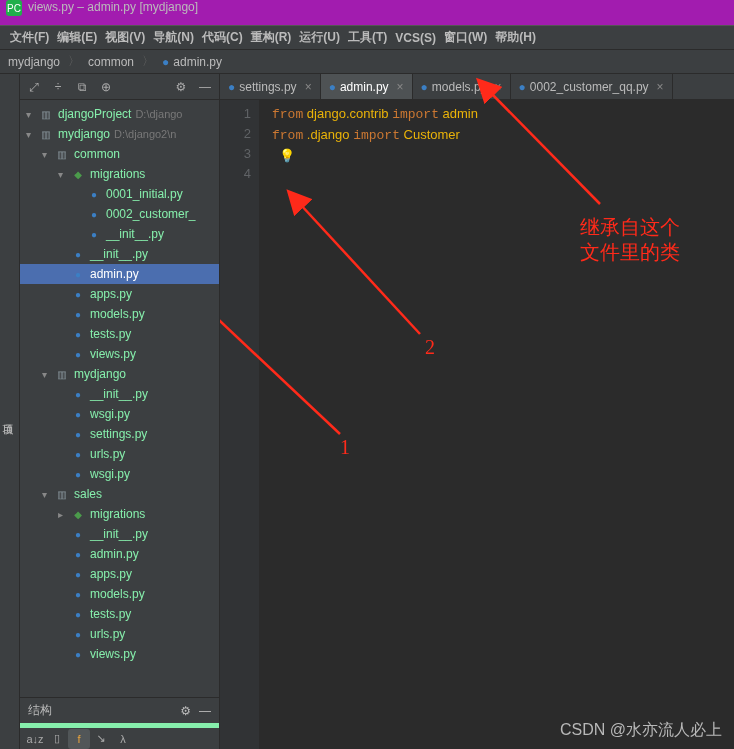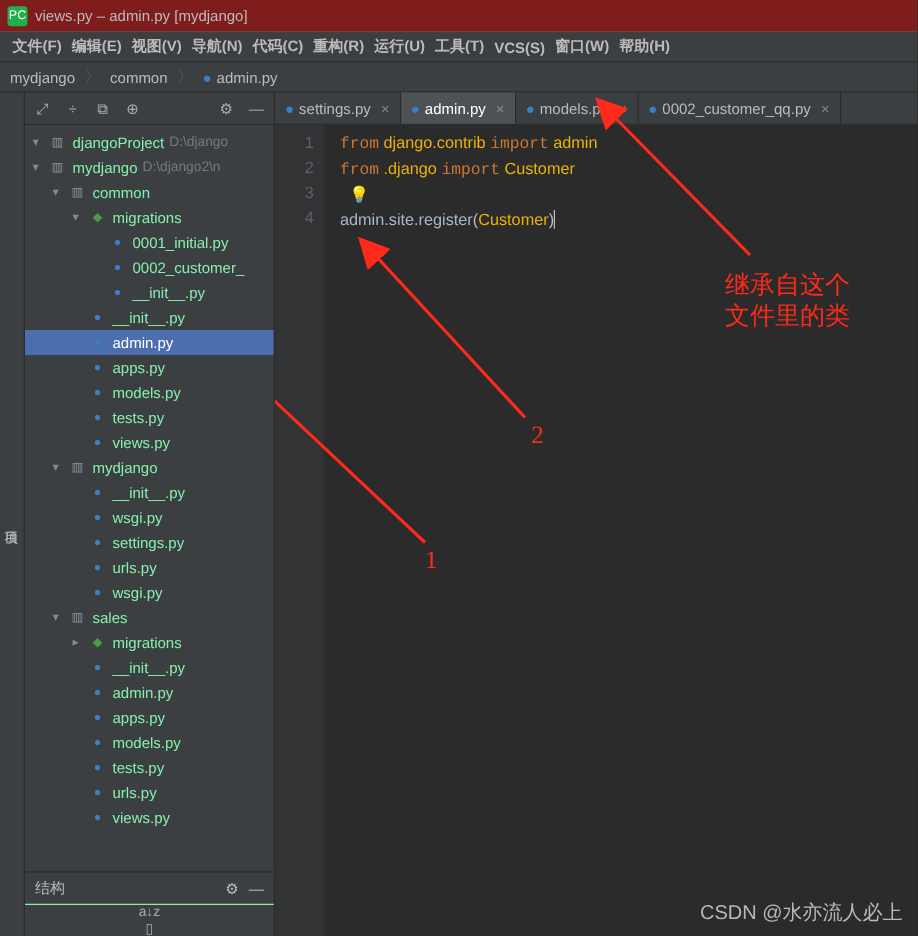--- a/index.html
+++ b/index.html
@@ -1,17 +1,17 @@
 <!DOCTYPE html>
 <html><head>
 <meta charset="utf-8">
 <style>
 * { margin: 0; padding: 0; box-sizing: border-box; font-family: "Microsoft YaHei", "Segoe UI", sans-serif; }
 body { background: #2b2b2b; color: #bbbbbb; font-size: 12px; width: 734px; height: 749px; overflow: hidden; position: relative; }
-.titlebar { background: #7f1d1d; border-bottom: 1px solid #555; height: 26px; display: flex; align-items: center; padding: 0 6px; }
+.titlebar { background: #a21caf; border-bottom: 1px solid #555; height: 26px; display: flex; align-items: flex-start; padding: 0 6px; }
 .titlebar .icon { width: 16px; height: 16px; background: #21af4b; border-radius: 3px; margin-right: 6px; display: flex; align-items: center; justify-content: center; font-size: 10px; color: #fff; }
 .titlebar .title { color: #bbb; font-size: 12px; }
 .menubar { background: #3c3f41; height: 24px; display: flex; align-items: center; padding: 0 6px; gap: 0; border-bottom: 1px solid #2b2b2b; font-weight: bold; }
 .menubar span { color: #bbb; font-size: 12px; padding: 2px 4px; cursor: pointer; }
 .navbar { background: #3c3f41; height: 24px; display: flex; align-items: center; padding: 0 8px; gap: 4px; border-bottom: 1px solid #2b2b2b; }
 .navbar .crumb { color: #bbb; font-size: 12px; display: flex; align-items: center; gap: 4px; }
 .navbar .sep { color: #666; margin: 0 4px; }
 .main { display: flex; height: calc(100% - 74px); }
 .sidebar-tab { width: 20px; background: #3c3f41; border-right: 1px solid #2b2b2b; writing-mode: vertical-lr; text-align: center; padding-top: 8px; color: #bbb; font-size: 11px; }
 .project-panel { width: 200px; background: #3c3f41; border-right: 1px solid #2b2b2b; display: flex; flex-direction: column; }
@@ -22,21 +22,21 @@
 .tree-row.selected { background: #4b6eaf; color: #fff; }
 .tree-row .arrow { width: 12px; color: #888; font-size: 10px; }
 .tree-row .ficon { width: 16px; height: 14px; margin-right: 4px; display: inline-flex; align-items: center; justify-content: center; font-size: 10px; }
 .folder-ic { color: #87939a; }
 .py-ic { color: #3b7fc4; }
 .dj-ic { color: #4b9b4b; }
 .tree-row .name { color: #86efac; }
 .tree-row.selected .name { color: #fff; }
 .tree-row .path { color: #787878; font-size: 11px; margin-left: 4px; }
 .struct-bar { height: 26px; border-top: 1px solid #2b2b2b; display: flex; align-items: center; padding: 0 8px; color: #bbb; gap: 8px; }
-.struct-icons { height: 26px; border-top: 1px solid #86efac; display: flex; align-items: center; padding: 0 4px; gap: 0; flex-direction: column; }
+.struct-icons { height: 26px; border-top: 5px solid #86efac; display: flex; align-items: center; padding: 0 4px; gap: 0; }
 .struct-icons .si { width: 22px; height: 20px; display: flex; align-items: center; justify-content: center; color: #aaa; cursor: pointer; font-size: 11px; }
 .struct-icons .si.sel { background: #515658; border-radius: 3px; color: #e8a33d; }
 .editor { flex: 1; display: flex; flex-direction: column; background: #2b2b2b; position: relative; }
 .tabs { height: 26px; background: #3c3f41; display: flex; align-items: stretch; border-bottom: 1px solid #2b2b2b; }
 .tab { display: flex; align-items: center; padding: 0 8px; gap: 4px; border-right: 1px solid #2b2b2b; cursor: pointer; font-size: 12px; color: #bbb; }
 .tab.active { background: #4e5254; color: #fff; }
 .tab .close { color: #888; font-size: 12px; margin-left: 4px; }
 .code-area { flex: 1; display: flex; font-family: "Consolas", monospace; font-size: 13px; }
 .gutter { width: 40px; background: #313335; color: #606366; text-align: right; padding: 4px 8px 0 0; line-height: 20px; border-right: 1px solid #2b2b2b; }
 .code { flex: 1; padding: 4px 0 0 12px; line-height: 20px; position: relative; }
@@ -279,21 +279,20 @@
       <div class="gutter" id="gutter">
           <div>1</div>
           <div>2</div>
           <div>3</div>
           <div>4</div>
         </div>
       <div class="code">
         <div><span class="kw">from</span> <span class="id">django.contrib</span> <span class="kw">import</span> <span class="id">admin</span></div>
         <div><span class="kw">from</span> <span class="id">.django</span> <span class="kw">import</span> <span class="id">Customer</span></div>
         <div>&nbsp;&nbsp;<span class="bulb">💡</span></div>
-        <div><span class="fn">admin.site.register</span>(<span class="id">Customer</span>)<span class="cursor"></span></div>
       </div>
     </div>
 
     <div class="annotations">
       <svg>
         <defs>
           <marker id="ah" markerWidth="10" markerHeight="10" refX="2" refY="5" orient="auto">
             <path d="M0,0 L10,5 L0,10 Z" fill="#ff2a1a"></path>
           </marker>
         </defs>

